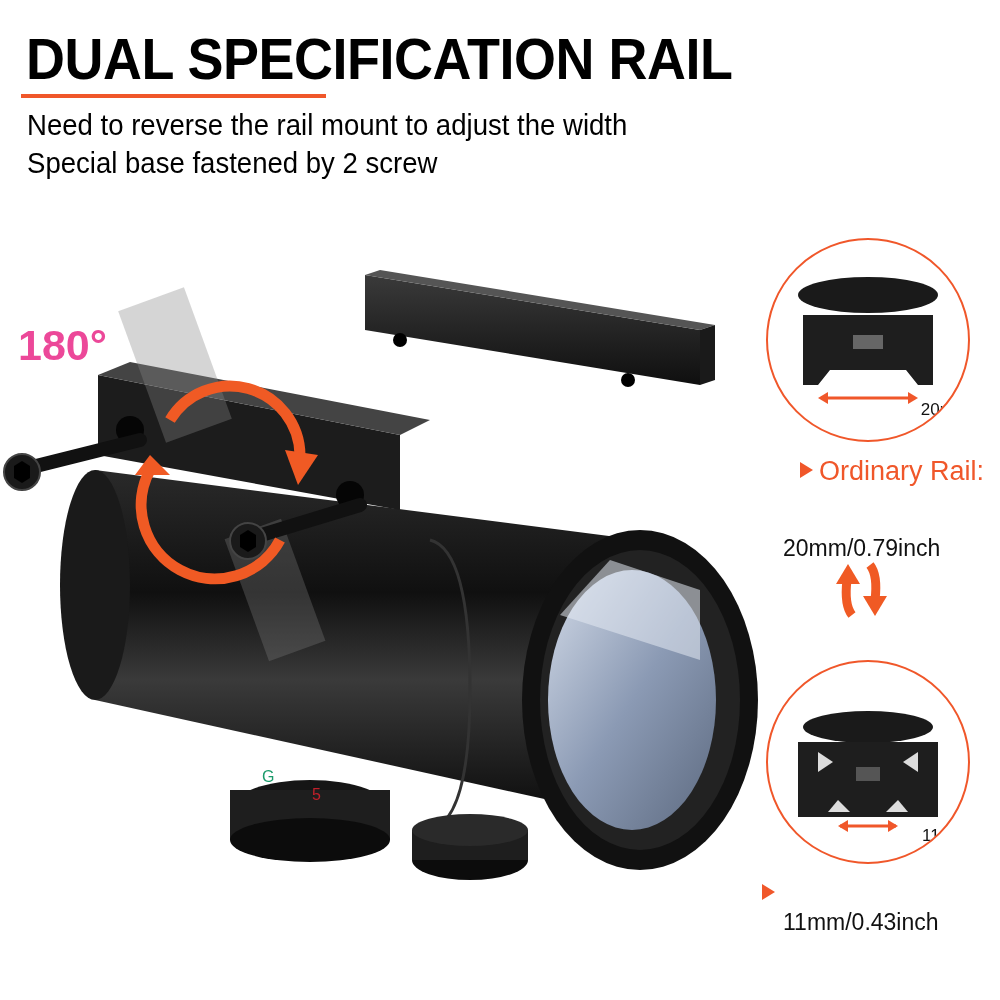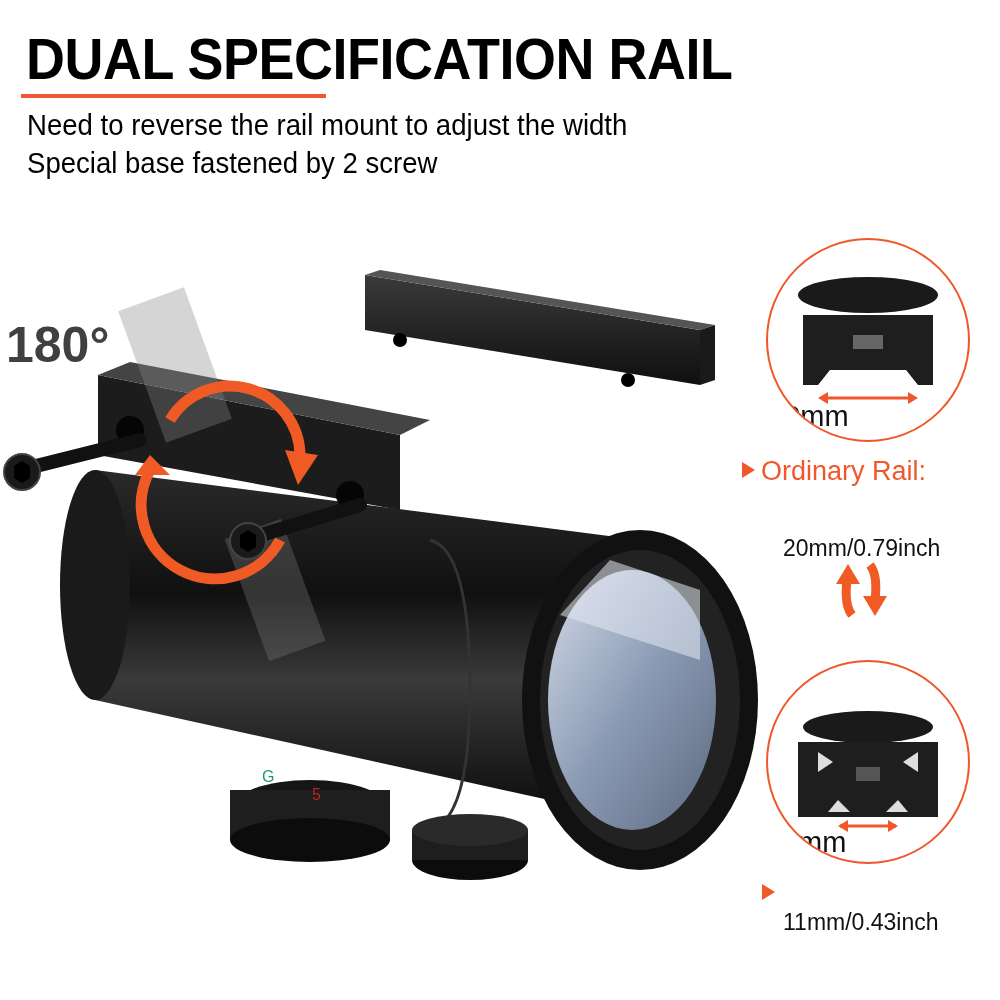--- a/index.html
+++ b/index.html
@@ -1,26 +1,26 @@
 <!DOCTYPE html>
 <html><head>
 <meta charset="utf-8">
 <style>
   html,body{margin:0;padding:0;background:#fff;}
   body{width:1000px;height:1000px;position:relative;overflow:hidden;font-family:"Liberation Sans",sans-serif;color:#000;}
   .title{position:absolute;left:26px;top:28px;font-size:58px;font-weight:bold;letter-spacing:-0.5px;line-height:62px;white-space:nowrap;transform:scaleX(0.93);transform-origin:left top;}
   .title-underline{position:absolute;left:21px;top:94px;width:305px;height:4px;background:#f0572a;}
   .sub{position:absolute;left:27px;font-size:29px;line-height:34px;white-space:nowrap;transform:scaleX(0.95);transform-origin:left top;}
   .sub1{top:108px;} .sub2{top:146px;}
-  .deg{position:absolute;left:6px;top:318px;font-size:50px;font-weight:bold;color:#404040;line-height:54px;}
+  .deg{position:absolute;left:18px;top:318px;font-size:43px;font-weight:bold;color:#ec4899;line-height:54px;}
   .product{position:absolute;left:0;top:230px;}
   .circle{position:absolute;width:200px;height:200px;border:2px solid #f0572a;border-radius:50%;overflow:hidden;background:#fff;}
   .c1{left:766px;top:238px;} .c2{left:766px;top:660px;}
   .circle svg{position:absolute;left:0;top:0;}
-  .mm{position:absolute;left:0;width:200px;text-align:left;font-size:29px;color:#111;}
+  .mm{position:absolute;left:0;width:200px;text-align:right;font-size:17px;color:#111;}
   .rail-label{position:absolute;font-size:27px;color:#f0572a;white-space:nowrap;line-height:30px;}
   .rail-label .tri{display:inline-block;width:0;height:0;border-left:13px solid #f0572a;border-top:8px solid transparent;border-bottom:8px solid transparent;margin-right:6px;vertical-align:2px;}
   .rail-val{position:absolute;font-size:23px;color:#111;white-space:nowrap;line-height:26px;}
   .swap{position:absolute;left:834px;top:560px;}
 </style>
 </head>
 <body>
 
 <div class="title">DUAL SPECIFICATION RAIL</div>
 <div class="title-underline"></div>
@@ -99,21 +99,21 @@
   <svg width="200" height="200" viewBox="0 0 200 200">
     <ellipse cx="100" cy="55" rx="70" ry="18" fill="#1a1a1a"></ellipse>
     <polygon points="35,75 165,75 165,145 150,145 138,130 62,130 50,145 35,145" fill="#1e1e1e"></polygon>
     <rect x="85" y="95" width="30" height="14" fill="#666"></rect>
     <line x1="53" y1="158" x2="147" y2="158" stroke="#f0572a" stroke-width="3"></line>
     <polygon points="50,158 60,152 60,164" fill="#f0572a"></polygon>
     <polygon points="150,158 140,152 140,164" fill="#f0572a"></polygon>
   </svg>
   <div class="mm" style="top:160px;">20mm</div>
 </div>
-<div class="rail-label" style="left:742px;top:456px;"><span class="tri"></span><span>Ordinary Rail:</span></div>
+<div class="rail-label" style="left:800px;top:456px;"><span class="tri"></span><span>Ordinary Rail:</span></div>
 <div class="rail-val" style="left:783px;top:487px;margin-top:48px;">20mm/0.79inch</div>
 
 <svg class="swap" width="70" height="60" viewBox="0 0 70 60">
   <path d="M18,55 Q10,45 13,20" stroke="#f05a24" stroke-width="9" fill="none"></path>
   <polygon points="2,24 14,4 26,24" fill="#f05a24"></polygon>
   <path d="M36,5 Q44,15 41,40" stroke="#f05a24" stroke-width="9" fill="none"></path>
   <polygon points="29,36 41,56 53,36" fill="#f05a24"></polygon>
 </svg>
 
 <div class="circle c2">

